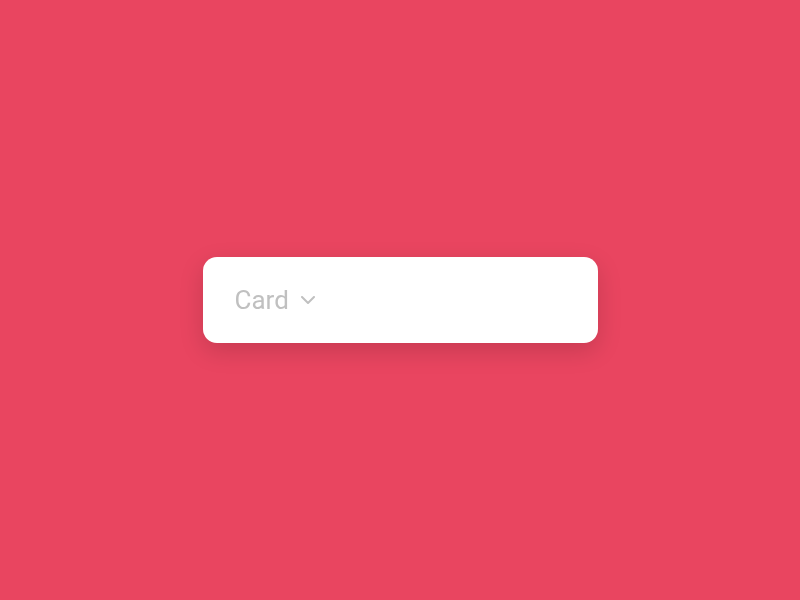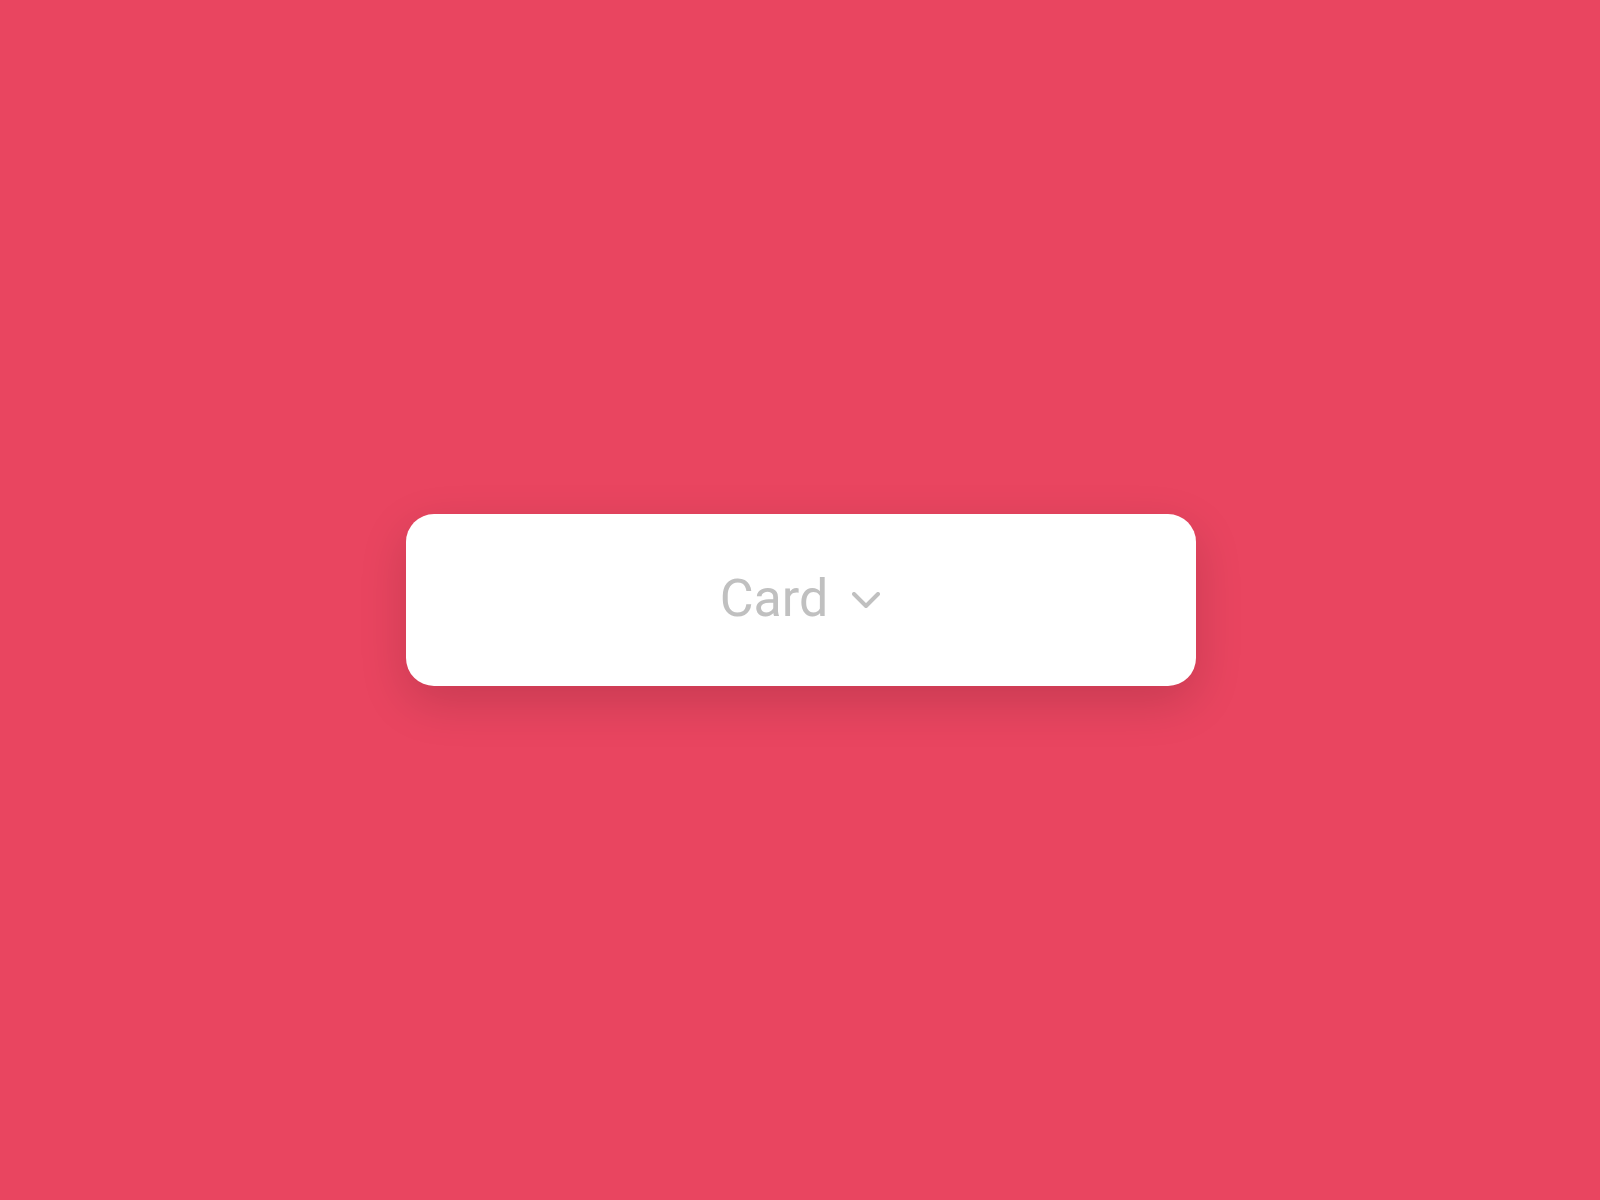--- a/index.html
+++ b/index.html
@@ -18,21 +18,20 @@
       overflow: hidden;
     }
     .dropdown-container {
       background-color: #ffffff;
       border-radius: 14px;
       padding: 28px 32px;
       width: 395px;
       box-shadow: 0 8px 24px rgba(0, 0, 0, 0.15);
       display: flex;
       align-items: center;
-      justify-content: center;
     }
     .dropdown-label {
       color: #c0c0c0;
       font-size: 26px;
       font-weight: 400;
       margin-right: 12px;
     }
     .chevron-icon {
       width: 14px;
       height: 14px;

